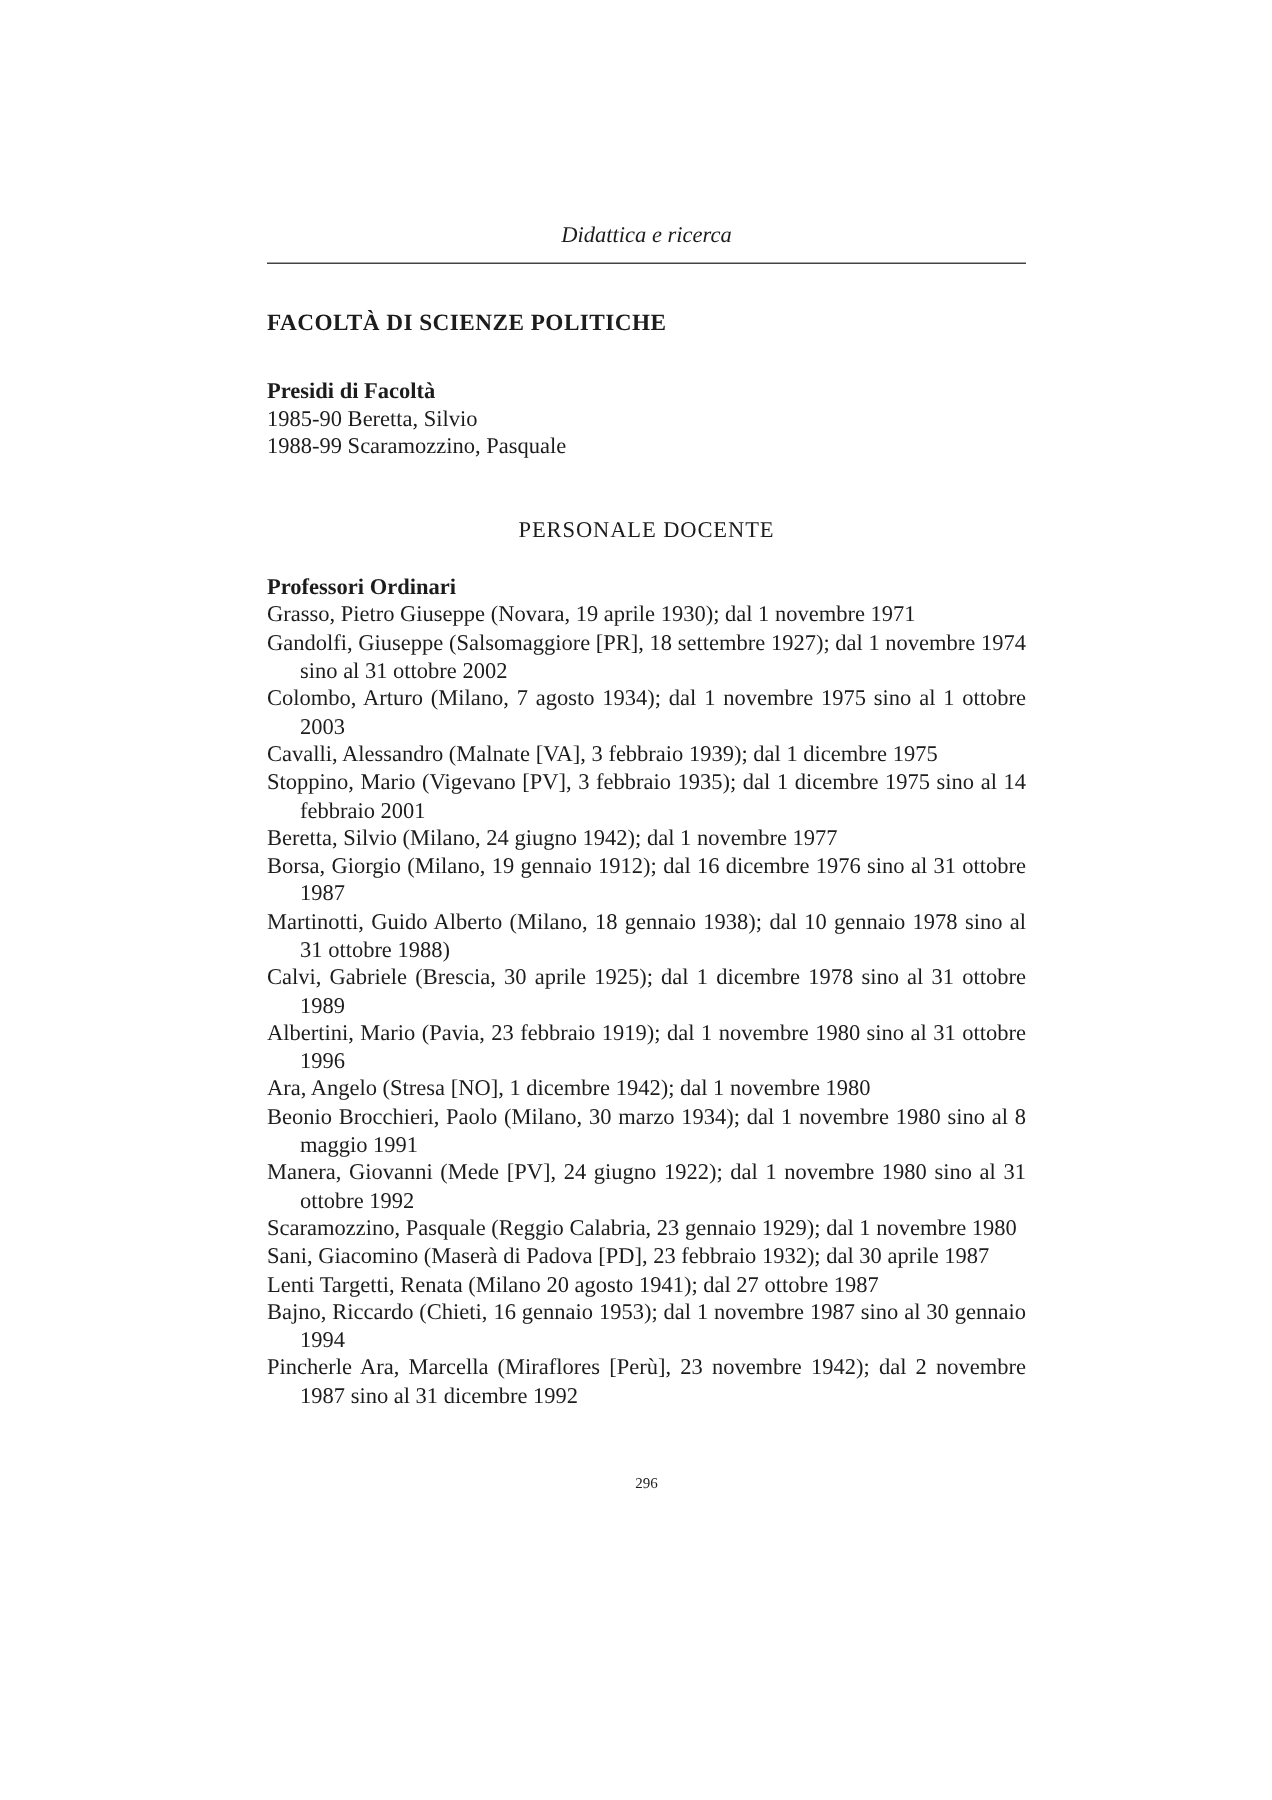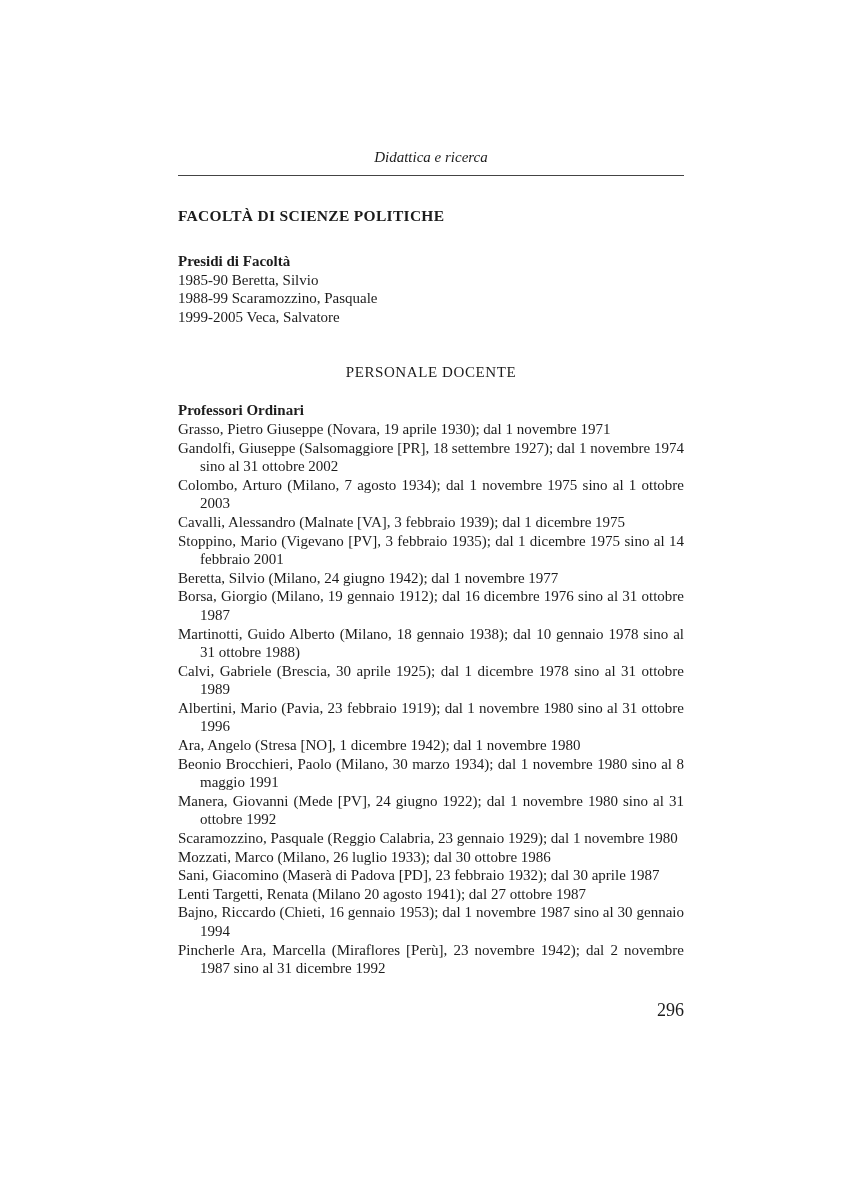--- a/index.html
+++ b/index.html
@@ -77,44 +77,43 @@
   }
   .entry {
     margin: 0;
     font-size: 15px;
     line-height: 18.6px;
     text-align: justify;
     padding-left: 22px;
     text-indent: -22px;
   }
   .page-number {
-    margin-top: 23px;
-    text-align: right;
-    font-size: 18px;
+    margin-top: 39px;
+    text-align: center;
+    font-size: 10px;
     line-height: 19px;
   }
 </style>
 </head>
 <body>
 
 <div class="page">
   <div class="content">
 
     <header>
       <div class="running-header">Didattica e ricerca</div>
       <hr class="header-rule">
     </header>
 
     <h1 class="faculty-title">FACOLTÀ DI SCIENZE POLITICHE</h1>
 
     <section class="presidi-section">
       <h2 class="section-heading">Presidi di Facoltà</h2>
       <p class="plain-line">1985-90 Beretta, Silvio</p>
       <p class="plain-line">1988-99 Scaramozzino, Pasquale</p>
-      <p class="plain-line">1999-2005 Veca, Salvatore</p>
     </section>
 
     <h2 class="personale-heading">PERSONALE DOCENTE</h2>
 
     <section class="professori-section">
       <h2 class="section-heading">Professori Ordinari</h2>
       <div class="entries">
         <p class="entry">Grasso, Pietro Giuseppe (Novara, 19 aprile 1930); dal 1 novembre 1971</p>
         <p class="entry">Gandolfi, Giuseppe (Salsomaggiore [PR], 18 settembre 1927); dal 1 novembre 1974 sino al 31 ottobre 2002</p>
         <p class="entry">Colombo, Arturo (Milano, 7 agosto 1934); dal 1 novembre 1975 sino al 1 ottobre 2003</p>
@@ -122,21 +121,20 @@
         <p class="entry">Stoppino, Mario (Vigevano [PV], 3 febbraio 1935); dal 1 dicembre 1975 sino al 14 febbraio 2001</p>
         <p class="entry">Beretta, Silvio (Milano, 24 giugno 1942); dal 1 novembre 1977</p>
         <p class="entry">Borsa, Giorgio (Milano, 19 gennaio 1912); dal 16 dicembre 1976 sino al 31 ottobre 1987</p>
         <p class="entry">Martinotti, Guido Alberto (Milano, 18 gennaio 1938); dal 10 gennaio 1978 sino al 31 ottobre 1988)</p>
         <p class="entry">Calvi, Gabriele (Brescia, 30 aprile 1925); dal 1 dicembre 1978 sino al 31 ottobre 1989</p>
         <p class="entry">Albertini, Mario (Pavia, 23 febbraio 1919); dal 1 novembre 1980 sino al 31 ottobre 1996</p>
         <p class="entry">Ara, Angelo (Stresa [NO], 1 dicembre 1942); dal 1 novembre 1980</p>
         <p class="entry">Beonio Brocchieri, Paolo (Milano, 30 marzo 1934); dal 1 novembre 1980 sino al 8 maggio 1991</p>
         <p class="entry">Manera, Giovanni (Mede [PV], 24 giugno 1922); dal 1 novembre 1980 sino al 31 ottobre 1992</p>
         <p class="entry">Scaramozzino, Pasquale (Reggio Calabria, 23 gennaio 1929); dal 1 novembre 1980</p>
-        <p class="entry">Mozzati, Marco (Milano, 26 luglio 1933); dal 30 ottobre 1986</p>
         <p class="entry">Sani, Giacomino (Maserà di Padova [PD], 23 febbraio 1932); dal 30 aprile 1987</p>
         <p class="entry">Lenti Targetti, Renata (Milano 20 agosto 1941); dal 27 ottobre 1987</p>
         <p class="entry">Bajno, Riccardo (Chieti, 16 gennaio 1953); dal 1 novembre 1987 sino al 30 gennaio 1994</p>
         <p class="entry">Pincherle Ara, Marcella (Miraflores [Perù], 23 novembre 1942); dal 2 novembre 1987 sino al 31 dicembre 1992</p>
       </div>
     </section>
 
     <footer>
       <div class="page-number">296</div>
     </footer>

